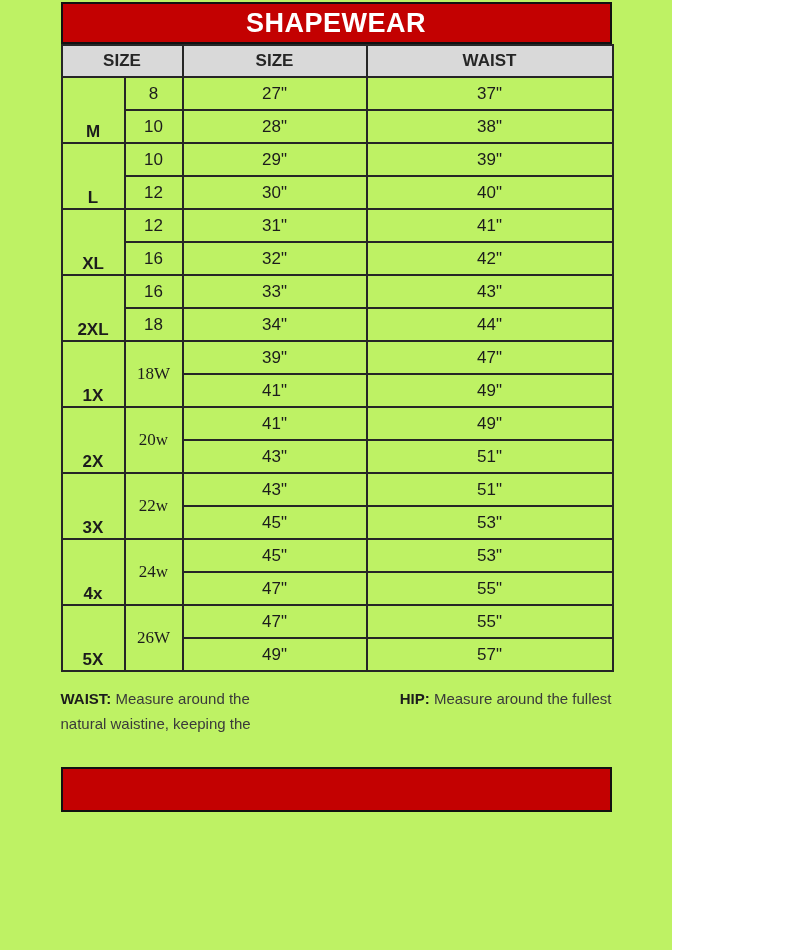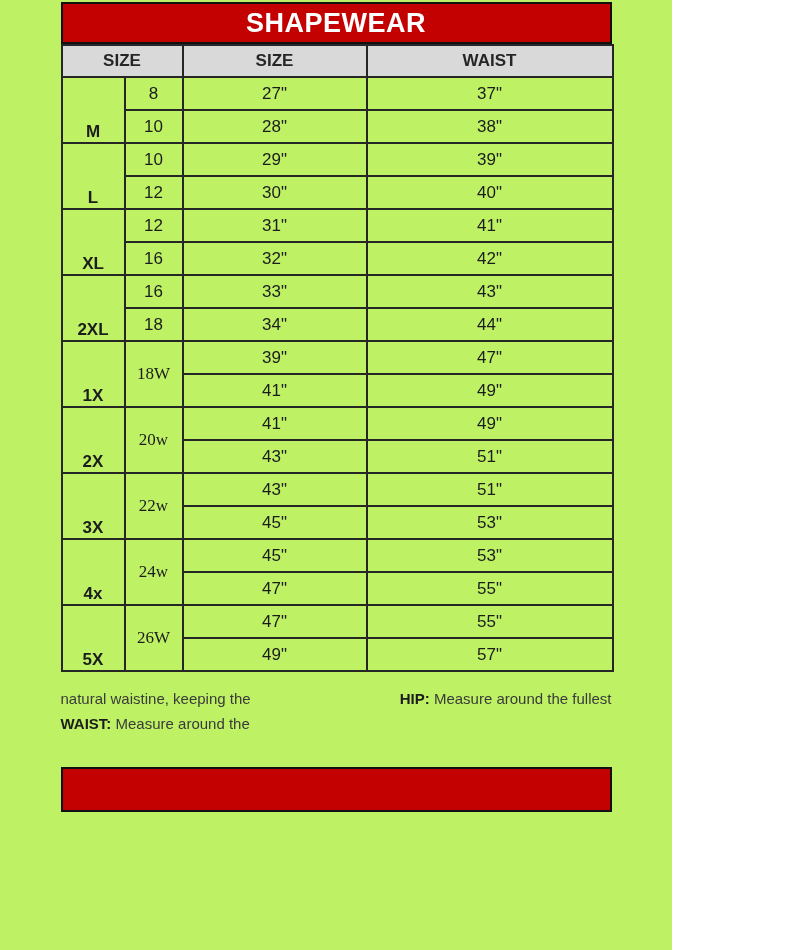--- a/index.html
+++ b/index.html
@@ -217,22 +217,22 @@
         </tr>
         <tr class="body-row">
           <td class="val">49"</td>
           <td class="val">57"</td>
         </tr>
       </tbody>
     </table>
 
     <div class="notes">
       <div class="note note-waist">
+        <div><b>WAIST:</b> <span>Measure around the</span></div>
         <div>natural waistine, keeping the</div>
-        <div><b>WAIST:</b> <span>Measure around the</span></div>
       </div>
       <div class="note note-hip">
         <div><b>HIP:</b> <span>Measure around the fullest</span></div>
       </div>
     </div>
 
     <div class="bottom-bar"></div>
 
   </div>
 </div>

